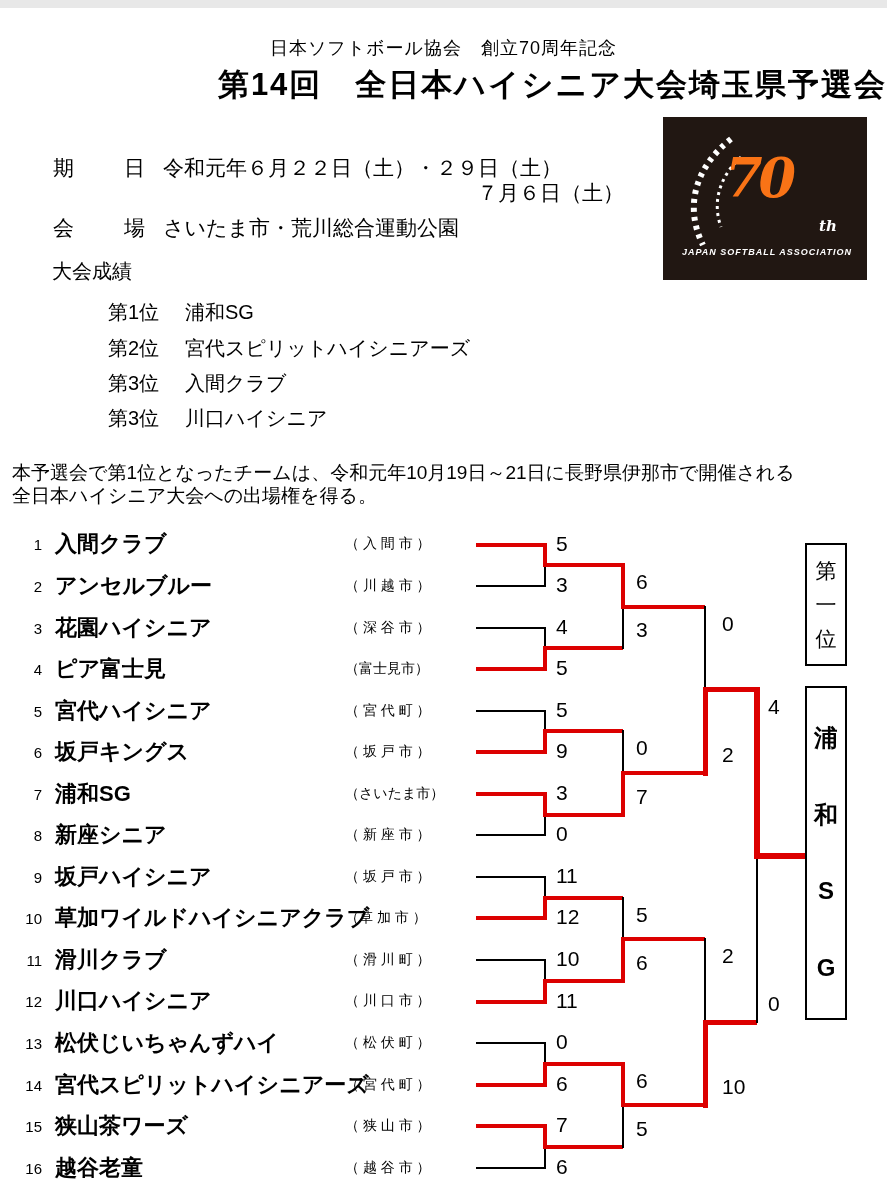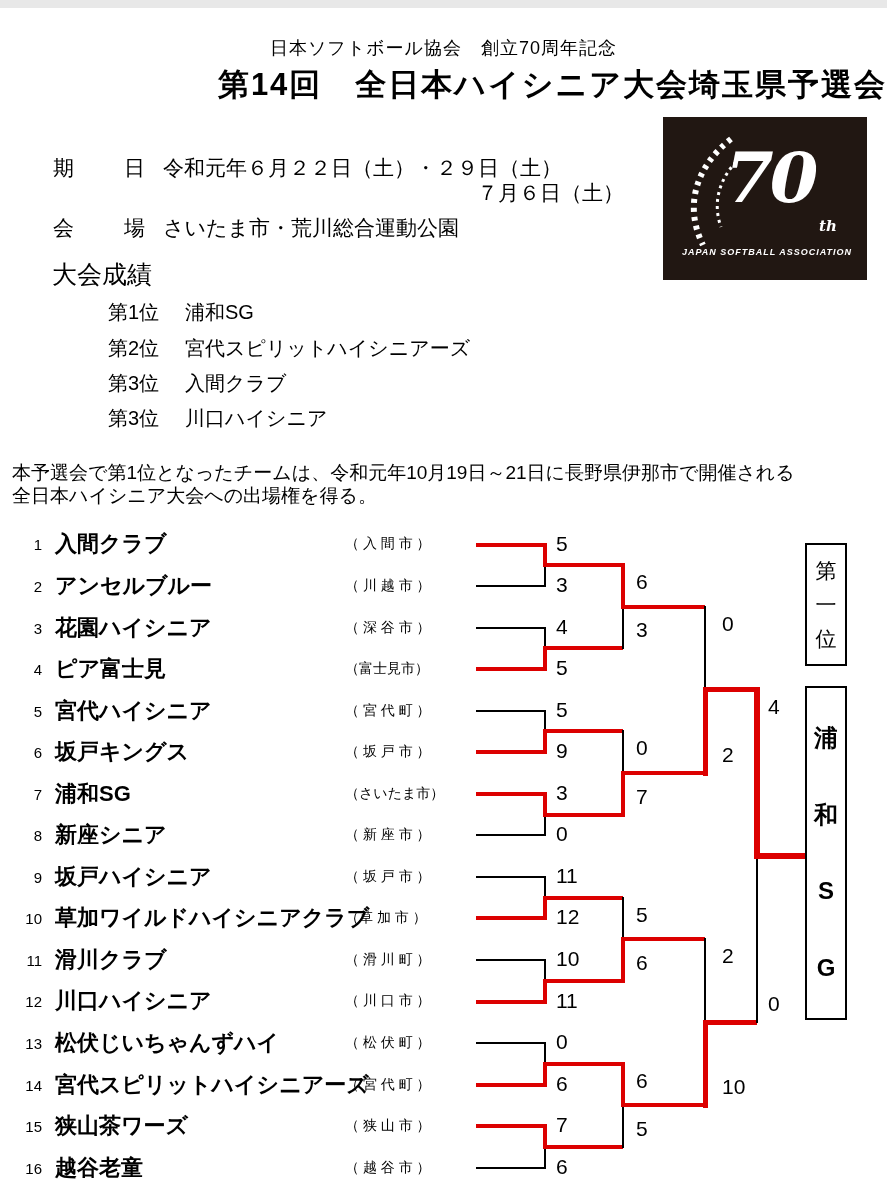--- a/index.html
+++ b/index.html
@@ -10,30 +10,30 @@
     font-family:"Liberation Sans","DejaVu Sans",sans-serif;
     overflow:hidden;
   }
   .abs { position:absolute; }
   .center { left:0; width:887px; text-align:center; }
   .subtitle { top:28px; font-size:18px; letter-spacing:1px; }
   .title { top:56px; font-size:31px; font-weight:bold; letter-spacing:2px;text-align:right; }
   .info-label { left:53px; width:92px; display:flex; justify-content:space-between; font-size:21px; }
   .info-value { left:163px; font-size:21px; white-space:nowrap; }
   .date2 { left:477px; top:171px; font-size:21px; }
-  .results-heading { left:52px; top:250px; font-size:25px; }
+  .results-heading { left:52px; top:250px; font-size:20px; }
   .result-row { left:108px; font-size:20px; white-space:nowrap; }
   .result-rank { display:inline-block; width:77px; }
   .note-line { left:12px; font-size:19px; white-space:nowrap; }
 
   
   .logo { left:663px; top:109px; width:204px; height:163px; background:#211712; }
-  .logo-num { position:absolute; left:62px; top:6px; color:#ffffff;
+  .logo-num { position:absolute; left:62px; top:6px; color:#f97316;
     font-family:"DejaVu Serif","Liberation Serif",serif; font-style:italic; font-weight:bold;
-    font-size:70px; line-height:110px; letter-spacing:-4px; }
+    font-size:54px; line-height:110px; letter-spacing:-4px; }
   .logo-th { position:absolute; left:156px; top:100px; color:#fff;
     font-family:"DejaVu Serif",serif; font-style:italic; font-weight:bold; font-size:15px; }
   .logo-caption { position:absolute; left:12px; top:130px; width:184px; text-align:center;
     color:#fff; font-style:italic; font-weight:bold; font-size:9px; letter-spacing:1px;
     white-space:nowrap; }
 
   
   .teams { left:0; top:515.7px; width:480px; }
   .team-row { position:relative; height:41.55px; }
   .seed { position:absolute; left:18px; width:24px; top:50%; transform:translateY(-50%);

